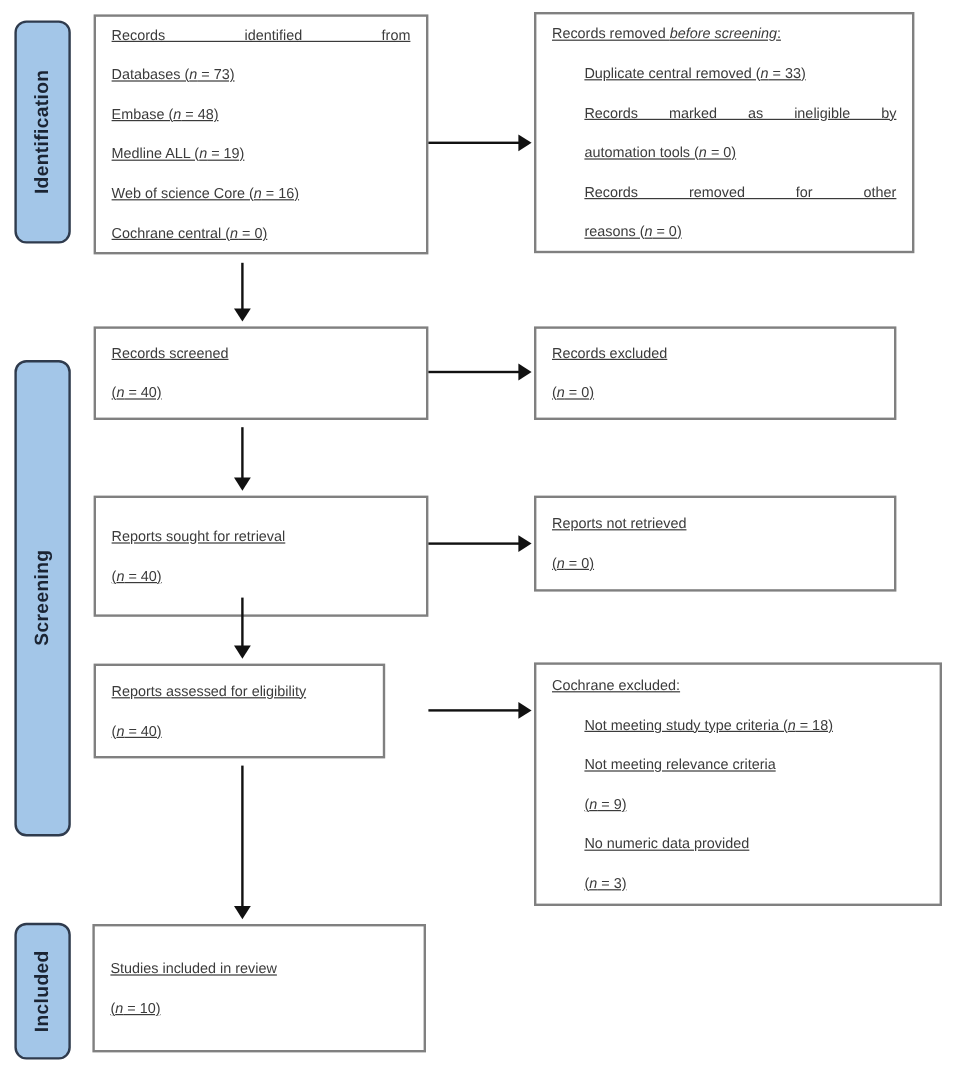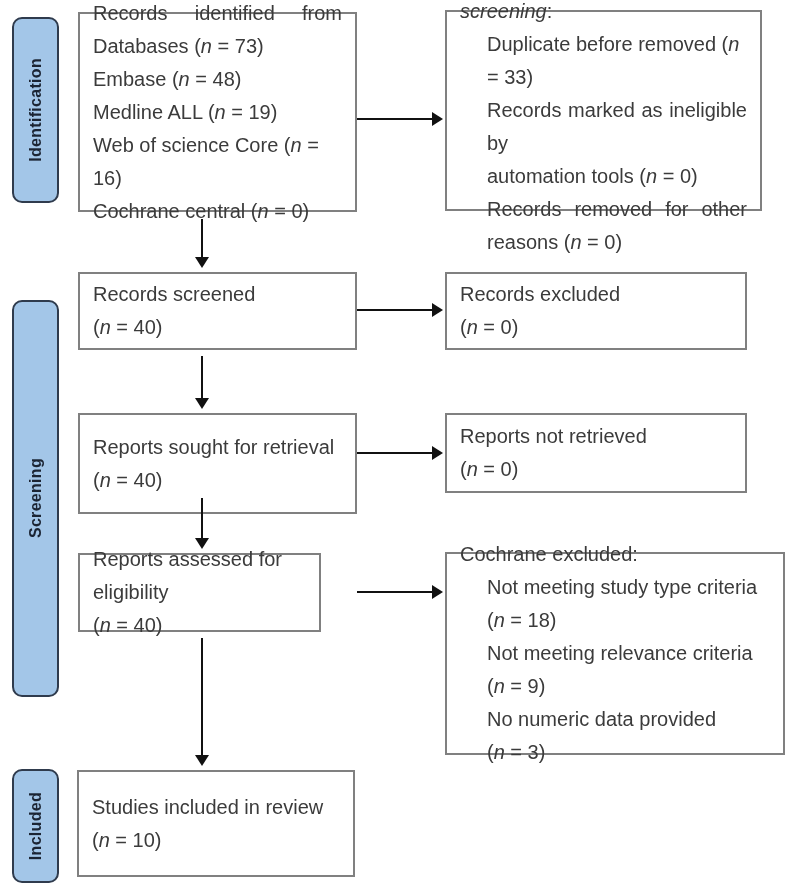--- a/index.html
+++ b/index.html
@@ -23,21 +23,21 @@
     font-weight:bold; font-size:16px; color:var(--stage-text); letter-spacing:.3px;
     white-space:nowrap;
   }
   #stage-identification{left:12px; top:17px;  width:47px; height:186px;}
   #stage-screening     {left:12px; top:300px; width:47px; height:397px;}
   #stage-included      {left:12px; top:769px; width:47px; height:114px;}
   
   .box{
     position:absolute; background:#fff; border:2px solid var(--box-border);
     box-sizing:border-box; display:flex; flex-direction:column; justify-content:center;
-    padding:16px 13px; font-size:20px; color:var(--box-text);
+    padding:16px 13px; font-size:12px; color:var(--box-text);text-decoration:underline;
   }
   .line{line-height:33px;}
   .line.indent{padding-left:27px;}
   .line.justify{text-align:justify; text-align-last:justify; text-justify:inter-word;}
   #box-identified      {left:78px;  top:12px;  width:279px; height:200px;}
   #box-removed         {left:445px; top:10px;  width:317px; height:201px;}
   #box-screened        {left:78px;  top:272px; width:279px; height:78px;}
   #box-records-excluded{left:445px; top:272px; width:302px; height:78px;}
   #box-sought          {left:78px;  top:413px; width:279px; height:101px;}
   #box-not-retrieved   {left:445px; top:413px; width:302px; height:80px;}
@@ -84,21 +84,21 @@
   <div class="box" id="box-identified">
       <div class="line justify"><span>Records identified from</span></div>
       <div class="line"><span>Databases (</span><i>n</i><span> = 73)</span></div>
       <div class="line"><span>Embase (</span><i>n</i><span> = 48)</span></div>
       <div class="line"><span>Medline ALL (</span><i>n</i><span> = 19)</span></div>
       <div class="line"><span>Web of science Core (</span><i>n</i><span> = 16)</span></div>
       <div class="line"><span>Cochrane central (</span><i>n</i><span> = 0)</span></div>
     </div>
   <div class="box" id="box-removed">
       <div class="line"><span>Records removed </span><i>before screening</i><span>:</span></div>
-      <div class="line indent"><span>Duplicate before removed (</span><i>n</i><span> = 33)</span></div>
+      <div class="line indent"><span>Duplicate central removed (</span><i>n</i><span> = 33)</span></div>
       <div class="line justify indent"><span>Records marked as ineligible by</span></div>
       <div class="line indent"><span>automation tools (</span><i>n</i><span> = 0)</span></div>
       <div class="line justify indent"><span>Records removed for other</span></div>
       <div class="line indent"><span>reasons (</span><i>n</i><span> = 0)</span></div>
     </div>
   <div class="box" id="box-screened">
       <div class="line"><span>Records screened</span></div>
       <div class="line"><span>(</span><i>n</i><span> = 40)</span></div>
     </div>
   <div class="box" id="box-records-excluded">

